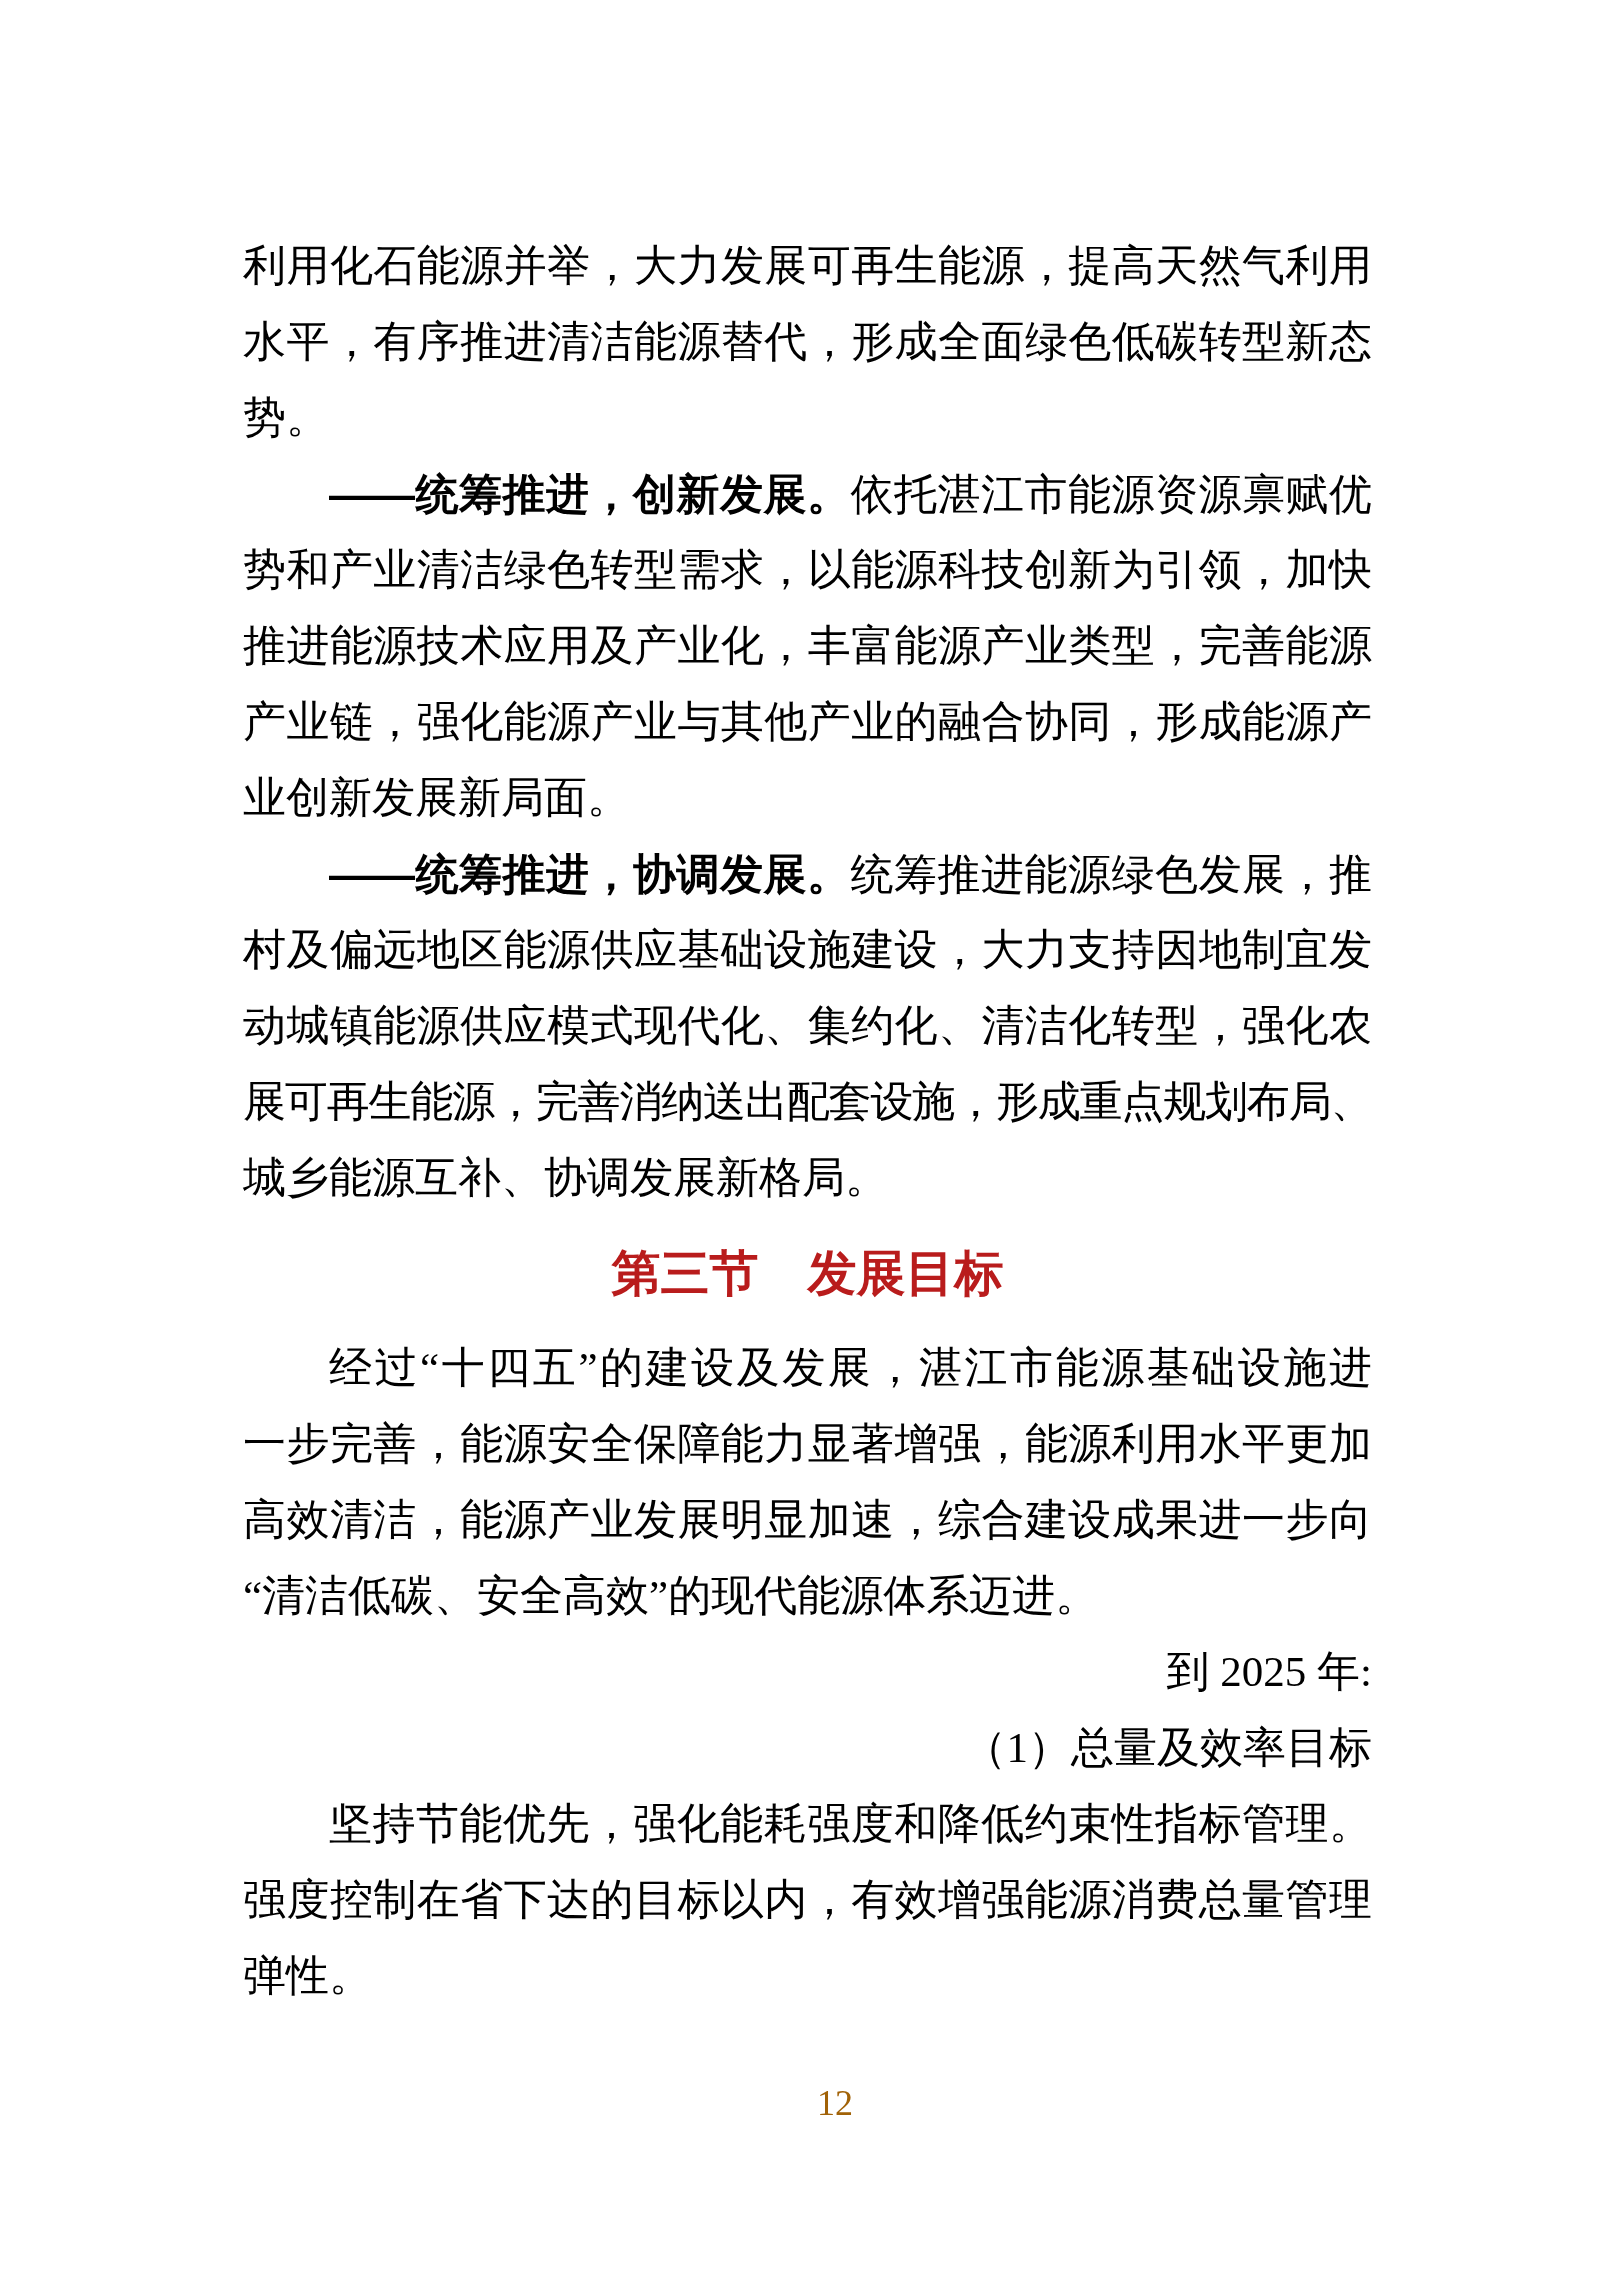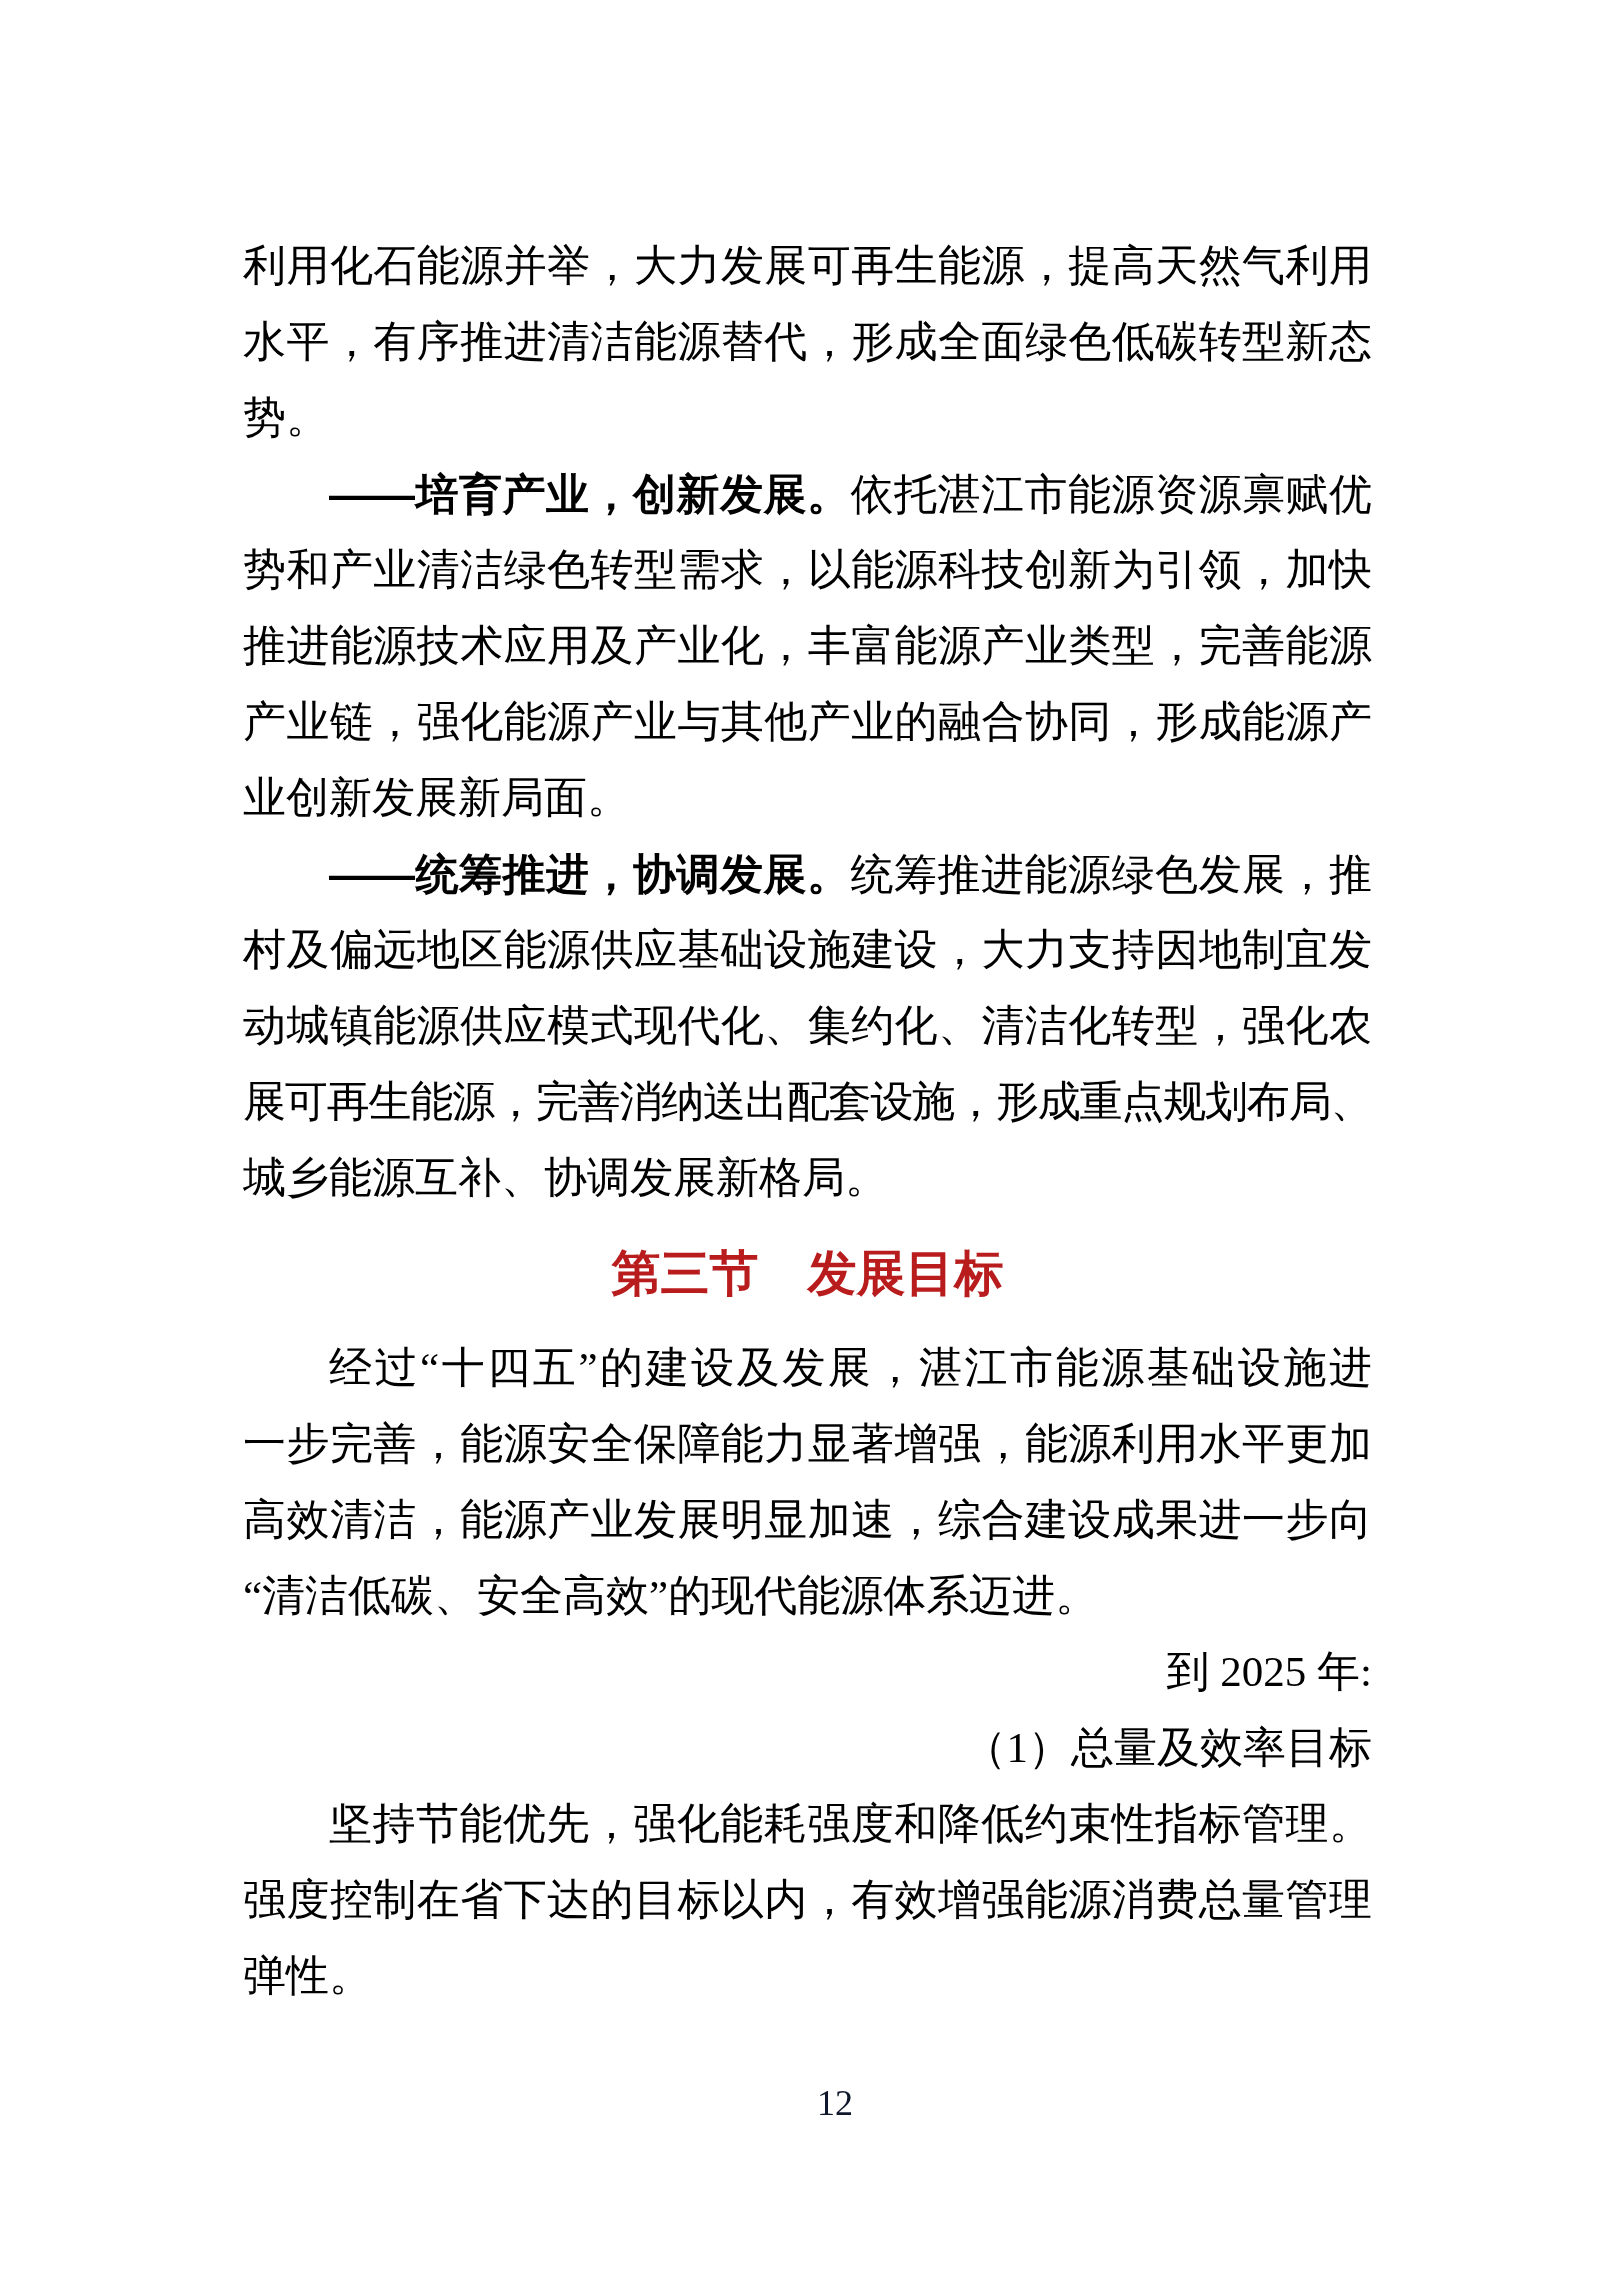--- a/index.html
+++ b/index.html
@@ -56,32 +56,32 @@
     position: absolute;
     top: 2082px;
     left: 0;
     width: 100%;
     padding-left: 49px;
     box-sizing: border-box;
     text-align: center;
     font-size: 36px;
     line-height: 43px;
     font-family: "Liberation Serif", "DejaVu Serif", serif;
-    color: #0f172a;
+    color: #a16207;
   }
 </style>
 </head>
 <body>
 
 <div class="page">
   <div class="textblock">
       <div class="line just" style=""><span>利用化石能源并举，大力发展可再生能源，提高天然气利用</span></div>
       <div class="line just" style=""><span>水平，有序推进清洁能源替代，形成全面绿色低碳转型新态</span></div>
       <div class="line" style=""><span>势。</span></div>
-      <div class="line indent just" style=""><span class="run-bold">——培育产业，创新发展。</span><span>依托湛江市能源资源禀赋优</span></div>
+      <div class="line indent just" style=""><span class="run-bold">——统筹推进，创新发展。</span><span>依托湛江市能源资源禀赋优</span></div>
       <div class="line just" style=""><span>势和产业清洁绿色转型需求，以能源科技创新为引领，加快</span></div>
       <div class="line just" style=""><span>推进能源技术应用及产业化，丰富能源产业类型，完善能源</span></div>
       <div class="line just" style=""><span>产业链，强化能源产业与其他产业的融合协同，形成能源产</span></div>
       <div class="line" style=""><span>业创新发展新局面。</span></div>
       <div class="line indent just" style=""><span class="run-bold">——统筹推进，协调发展。</span><span>统筹推进能源绿色发展，推</span></div>
       <div class="line just" style=""><span>村及偏远地区能源供应基础设施建设，大力支持因地制宜发</span></div>
       <div class="line just" style=""><span>动城镇能源供应模式现代化、集约化、清洁化转型，强化农</span></div>
       <div class="line just" style="letter-spacing: -1.5px; font-family: Liberation Serif, serif;"><span>展可再生能源，完善消纳送出配套设施，形成重点规划布局、</span></div>
       <div class="line" style=""><span>城乡能源互补、协调发展新格局。</span></div>
       <div class="heading-line"><span class="run-bold">第三节　发展目标</span></div>

